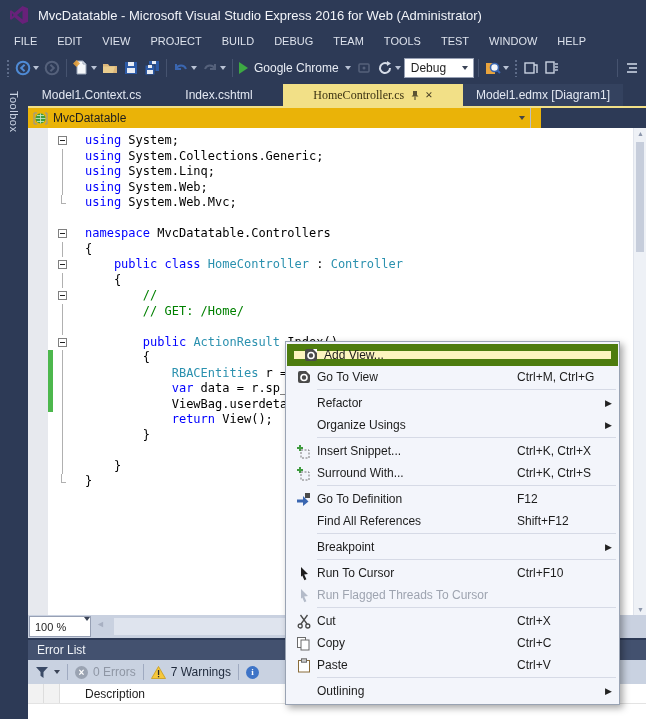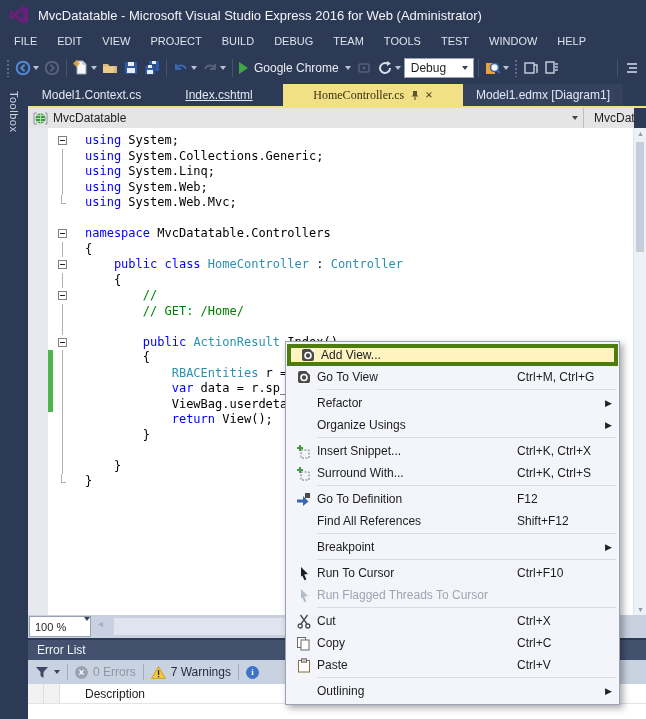--- a/index.html
+++ b/index.html
@@ -36,21 +36,21 @@
 
   
   .tabstrip{position:absolute;left:28px;top:84px;width:618px;height:22px;display:flex}
   .tab{height:22px;display:flex;align-items:center;justify-content:center;font-size:12px;color:#E3E8F2;gap:5px;white-space:nowrap;overflow:hidden}
   .tab.active{background:var(--active_tab);color:#3A3112}
   .tab.shaded{background:#34425F}
   .goldline{position:absolute;left:28px;top:106px;width:618px;height:2px;background:var(--active_tab)}
   .tab .tclose{font-size:13px;font-weight:bold;color:#4A4126;line-height:12px}
 
   
-  .navbar{position:absolute;left:28px;top:108px;width:606px;height:20px;background:#e5e5e5;display:flex;color:#1E1E1E}
+  .navbar{position:absolute;left:28px;top:108px;width:513px;height:20px;background:#eab308;display:flex;color:#1E1E1E}
   .nav-combo{display:flex;align-items:center;gap:5px;padding:0 5px;font-size:12px;overflow:hidden;white-space:nowrap}
   .nav-combo.first{width:556px;border-right:1px solid #B9BFCB}
   .nav-combo.second{flex:1}
   .nav-caret{margin-left:auto;width:0;height:0;border-left:3.5px solid transparent;border-right:3.5px solid transparent;border-top:4px solid #444}
 
   
   .sidestrip{position:absolute;left:0;top:83px;width:28px;height:636px;background:var(--chrome)}
   .toolbox-tab{writing-mode:vertical-lr;font-size:11px;color:#CBD4E4;padding:8px 0 0 0;margin-left:8px;letter-spacing:.5px}
 
   
@@ -87,21 +87,21 @@
   .el-dim{color:#8E96A4}
   .badge-err{width:13px;height:13px;border-radius:50%;background:#9AA3B2;color:#fff;font-size:10px;font-weight:bold;display:flex;align-items:center;justify-content:center;line-height:13px}
   .badge-info{width:13px;height:13px;border-radius:50%;background:#3E74C7;color:#fff;font-size:9px;font-weight:bold;display:flex;align-items:center;justify-content:center;font-family:"Liberation Serif",serif}
   .el-header{height:20px;background:#fff;border-bottom:1px solid #E3E3E3;display:flex;align-items:center;font-size:12px;color:#1E1E1E}
   .el-cell{width:16px;height:100%;background:#F2F2F2;border-right:1px solid #DDD}
   .el-desc{padding-left:25px}
 
   
   .ctx{position:absolute;left:285px;top:341px;width:335px;background:#F3F5FB;border:1px solid #99A3B3;box-shadow:3px 3px 7px rgba(0,0,0,.35);padding:2px 0;z-index:50;font-size:12px}
   .ctx-item{height:22px;display:flex;align-items:center;margin:0 1px;padding:0 3px;color:#1C1C1C}
-  .ctx-item.hl{background:var(--highlight);border:4px solid #4d7c0f;height:22px}
+  .ctx-item.hl{background:var(--highlight);border:7px solid #4d7c0f;height:22px}
   .ctx-item.disabled{color:#9EA4B0}
   .ctx-ico{width:27px;display:flex;justify-content:center;align-items:center;flex:none}
   .ctx-label{width:200px;flex:none;white-space:nowrap;overflow:hidden}
   .ctx-short{flex:1;white-space:nowrap}
   .ctx-arrow{width:12px;color:#222;font-size:9px;text-align:right;padding-right:3px}
   .ctx-sep{height:1px;background:#D6DAE6;margin:1px 3px 2px 31px}
 
   svg{display:block}
 </style>
 </head>
@@ -253,21 +253,21 @@
   </div>
 
   <div class="sidestrip">
     <div class="toolbox-tab">Toolbox</div>
   </div>
 
   <div class="tabstrip" id="tabstrip">
       <div class="tab" style="width: 127px;">
         <span>Model1.Context.cs</span>
       </div>
-      <div class="tab" style="width: 128px; text-decoration: underline;">
+      <div class="tab" style="width: 128px;">
         <span>Index.cshtml</span>
       </div>
       <div class="tab active" style="width: 180px; font-family: Liberation Serif, serif;">
         <span>HomeController.cs</span>
         <svg width="11" height="11" viewBox="0 0 11 11">
           <path d="M4 1 H8 V5 L9.5 6.5 H2.5 L4 5 Z" fill="#5C5433"></path>
           <line x1="6" y1="6.5" x2="6" y2="10" stroke="#5C5433" stroke-width="1.2"></line>
         </svg>
         <span class="tclose">×</span>
       </div>

